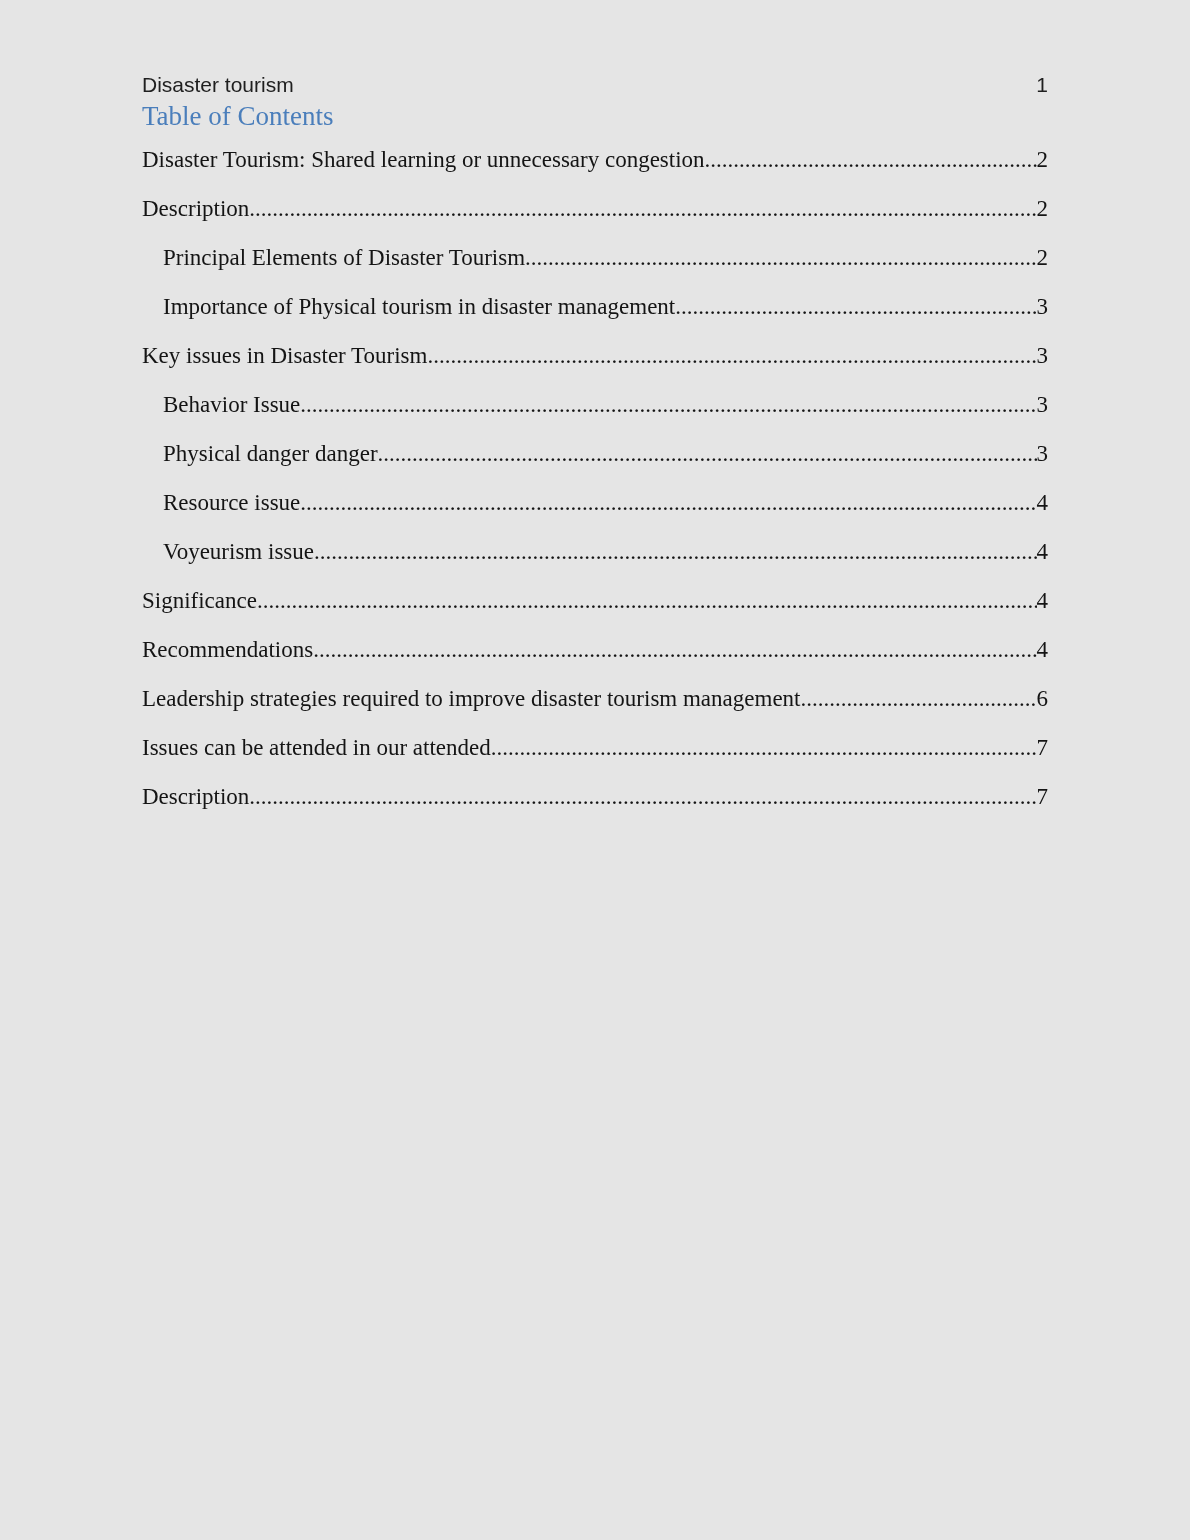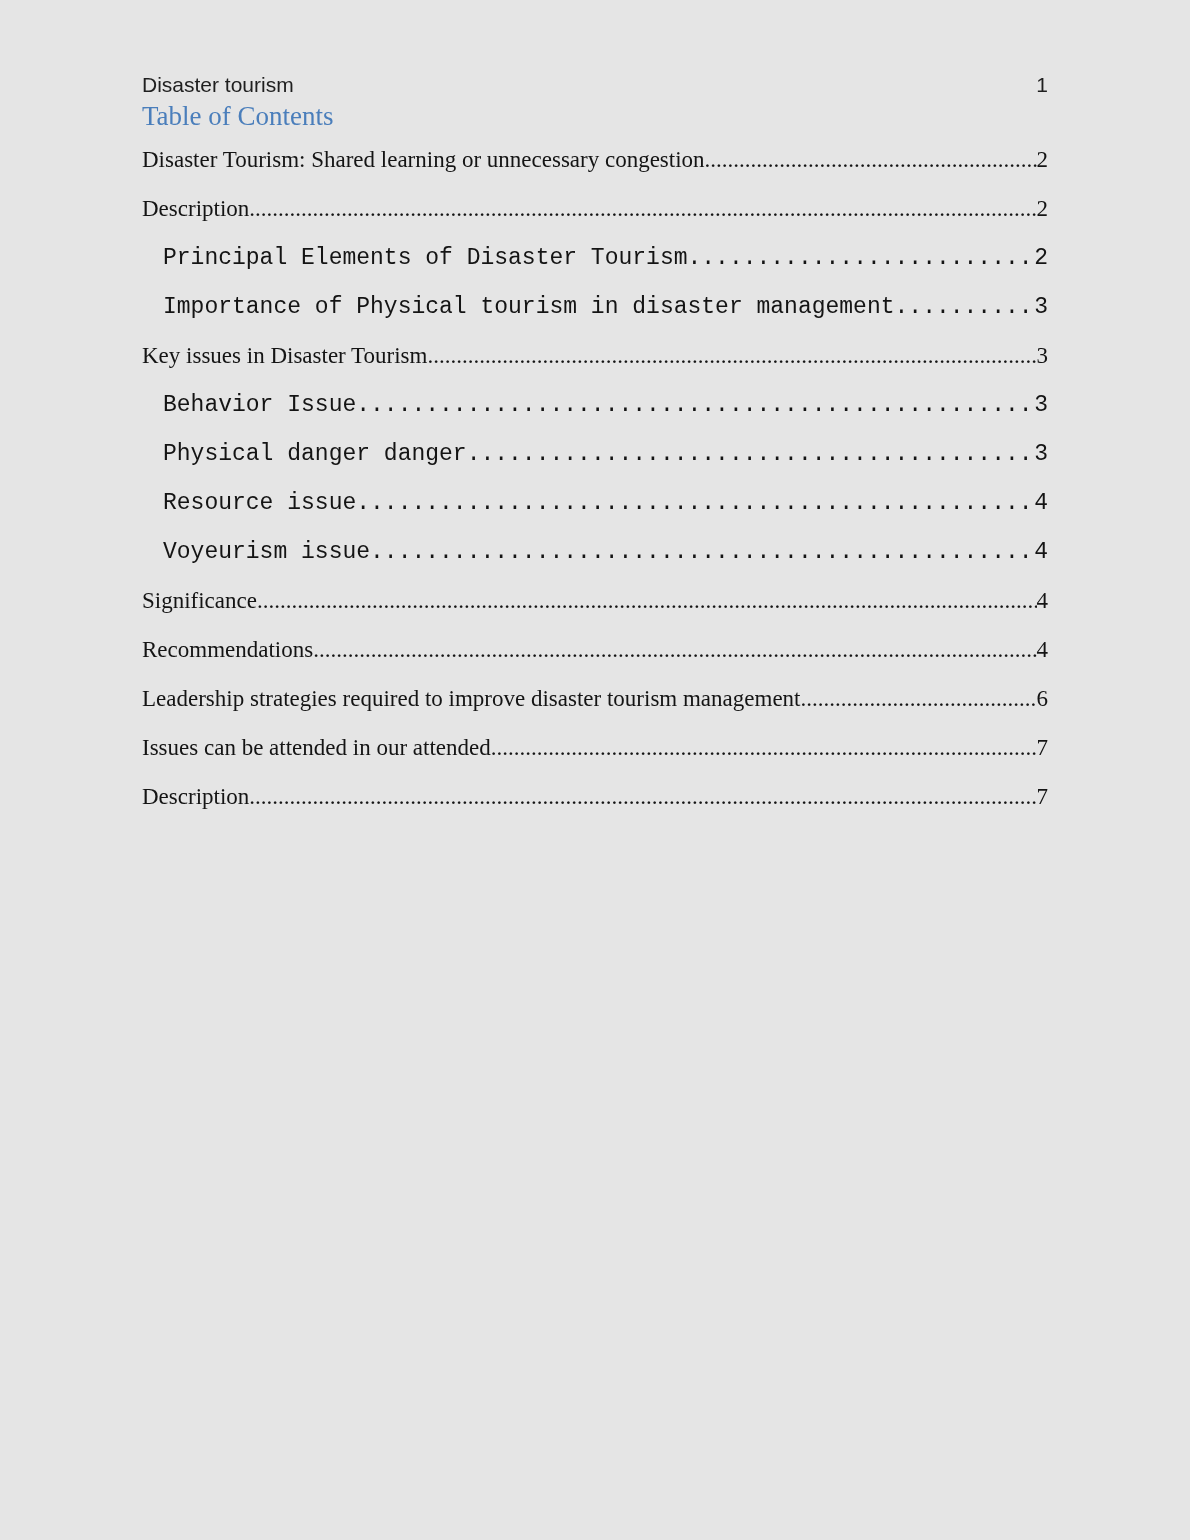--- a/index.html
+++ b/index.html
@@ -38,21 +38,21 @@
   .toc-list { width: 100%; }
   .toc-entry {
     display: flex;
     align-items: baseline;
     font-size: 23px;
     line-height: 30px;
     margin-bottom: 19px;
     color: #141414;
     cursor: pointer;
   }
-  .toc-entry.level-2 { padding-left: 21px; font-family: Liberation Mono, monospace; }
+  .toc-entry.level-2 { padding-left: 21px; }
   .toc-label { white-space: nowrap; flex: 0 0 auto; }
   .toc-dots {
     flex: 1 1 auto;
     overflow: hidden;
     white-space: nowrap;
     min-width: 0;
   }
   .toc-dots::after {
     content: "......................................................................................................................................................................................................................";
     letter-spacing: 0px;

